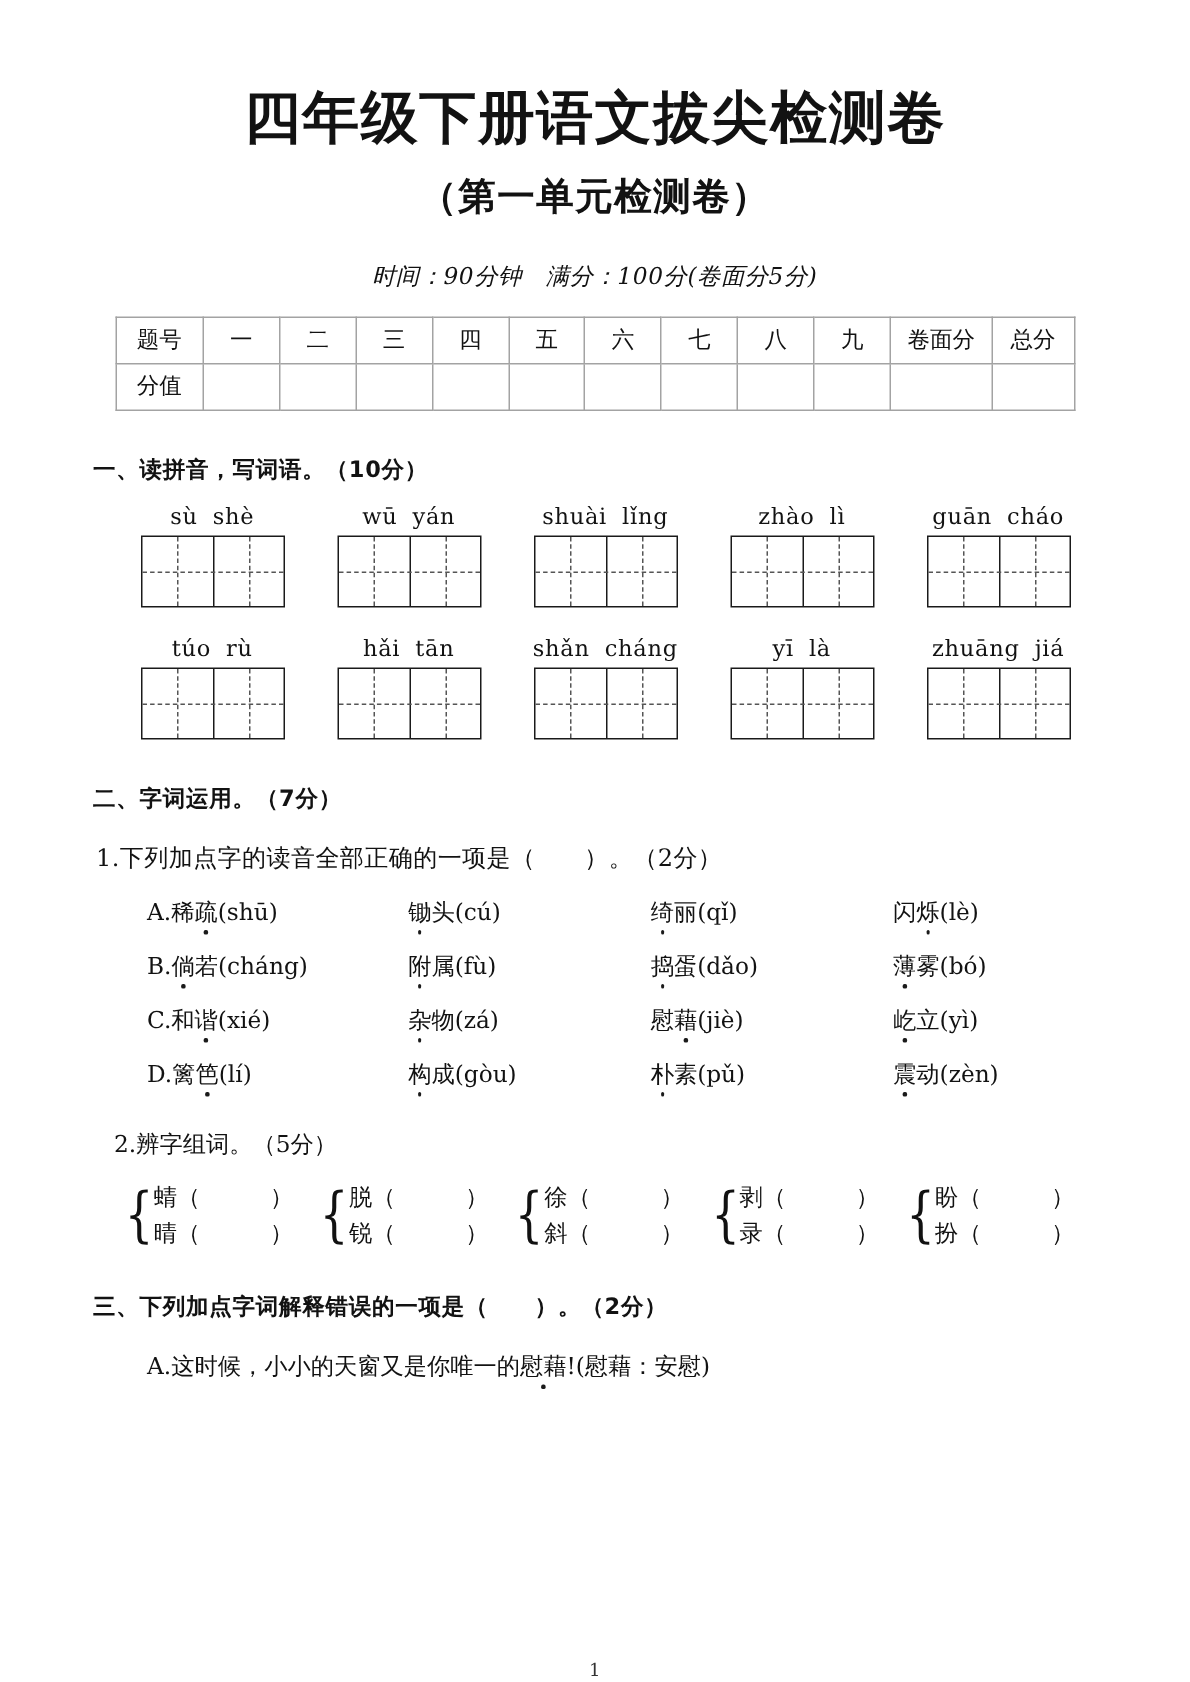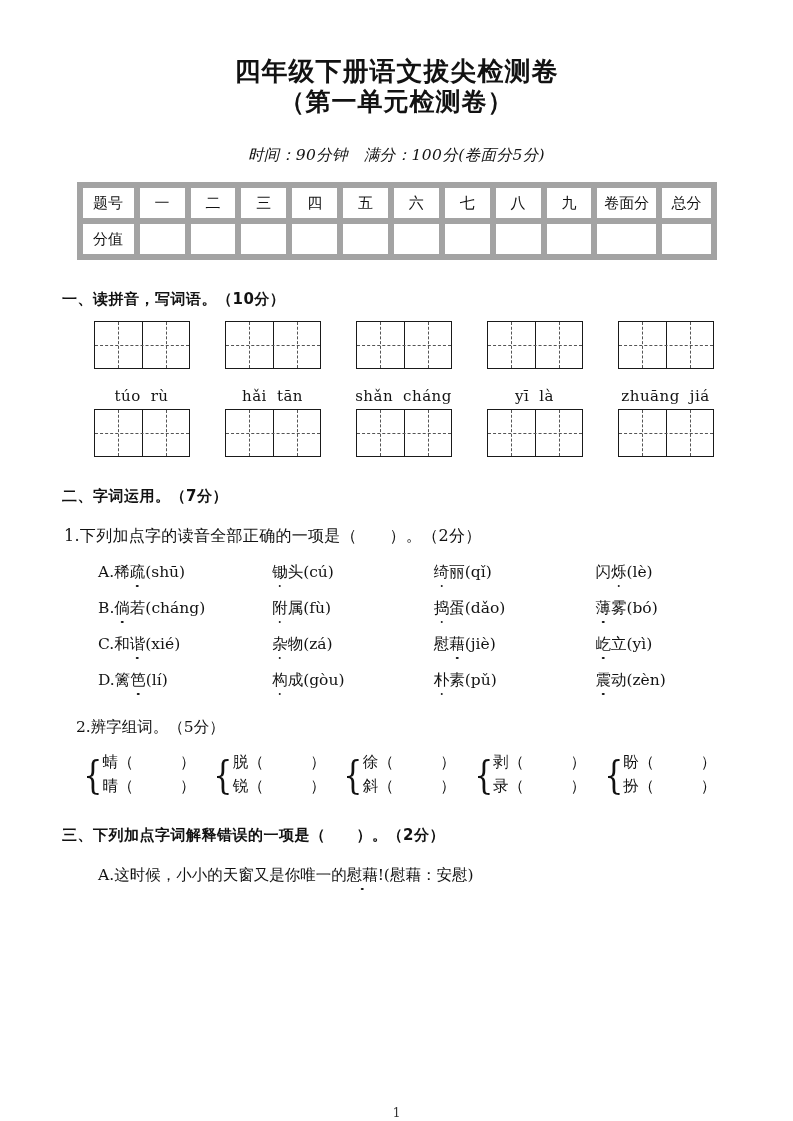--- a/index.html
+++ b/index.html
@@ -19,32 +19,33 @@
     position: relative;
     width: 793px;
     height: 1121px;
     box-sizing: border-box;
     padding: 0 62px;
   }
 
   
   .title-main {
     text-align: center;
-    font-size: 26px;
+    font-size: 38px;
     font-weight: bold;
     letter-spacing: 1px;
     margin-top: 56px;
     line-height: 1.2;
     font-family: "DejaVu Sans", "Liberation Sans", sans-serif;
   }
   .title-sub {
     text-align: center;
     font-size: 25px;
     font-weight: bold;
     letter-spacing: 1px;
+    margin-top: 14px;
     line-height: 1.2;
   }
   .exam-meta {
     text-align: center;
     font-size: 15.5px;
     margin-top: 28px;
     letter-spacing: 0.4px;
     font-family: "DejaVu Serif", "Liberation Serif", serif;
     font-style: italic;
   }
@@ -54,21 +55,21 @@
     margin-top: 16px;
     display: flex;
     justify-content: center;
   }
   table.score-table {
     border-collapse: collapse;
     width: 640px;
     font-family: "DejaVu Serif", "Liberation Serif", serif;
   }
   table.score-table td {
-    border: 6px solid #a3a3a3;
+    border: 1px solid #a3a3a3;
     height: 30px;
     text-align: center;
     font-size: 15px;
     padding: 0 2px;
   }
   table.score-table td.label {
     width: 56px;
     font-size: 15px;
   }
   table.score-table td.num { width: 48px; }
@@ -275,20 +276,37 @@
           <td class="wide"></td>
           <td class="total"></td>
         </tr>
       </tbody>
     </table>
   </div>
 
   <div class="sec-head">一、读拼音，写词语。（10分）</div>
 
   <div class="pinyin-block">
+    <div class="pinyin-row">
+      <div class="pinyin-group">
+        <span class="syl">sù</span><span class="syl">shè</span>
+      </div>
+      <div class="pinyin-group">
+        <span class="syl">wū</span><span class="syl">yán</span>
+      </div>
+      <div class="pinyin-group">
+        <span class="syl">shuài</span><span class="syl">lǐng</span>
+      </div>
+      <div class="pinyin-group">
+        <span class="syl">zhào</span><span class="syl">lì</span>
+      </div>
+      <div class="pinyin-group">
+        <span class="syl">guān</span><span class="syl">cháo</span>
+      </div>
+    </div>
     <div class="grid-row">
       <div class="grid-cell-group">
         <div class="tzg">
             <div class="half"></div>
             <div class="half"></div>
           </div>
       </div>
       <div class="grid-cell-group">
         <div class="tzg">
             <div class="half"></div>

